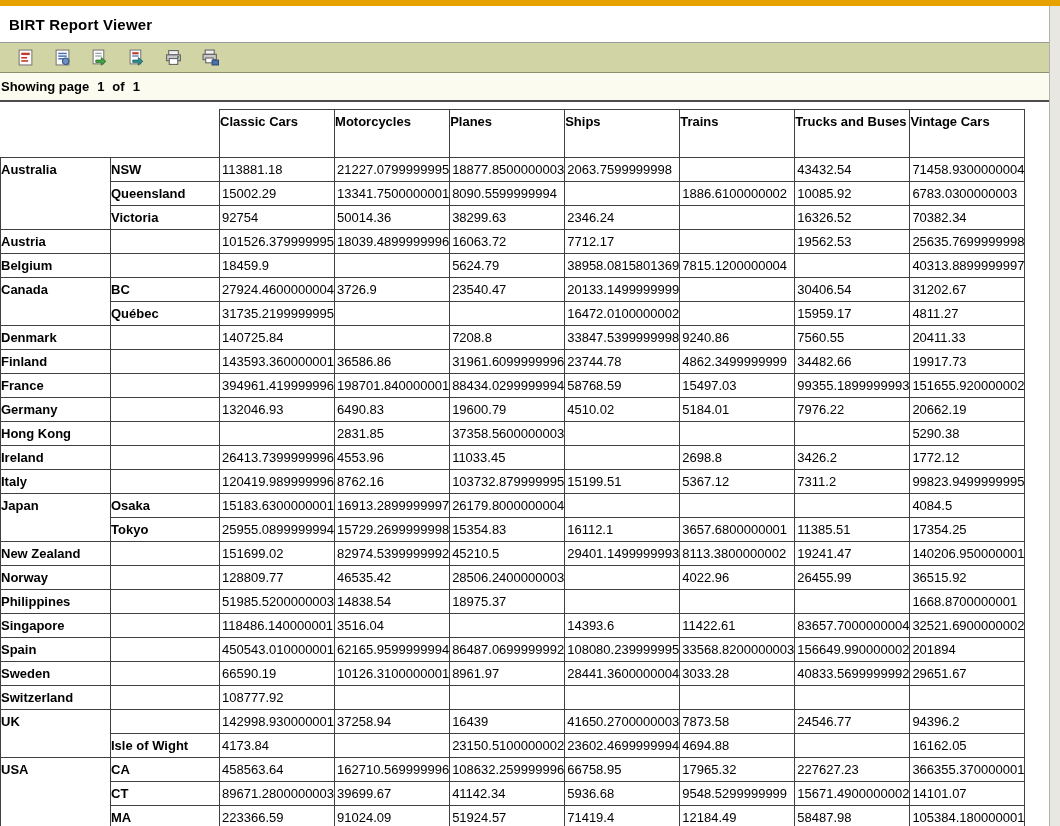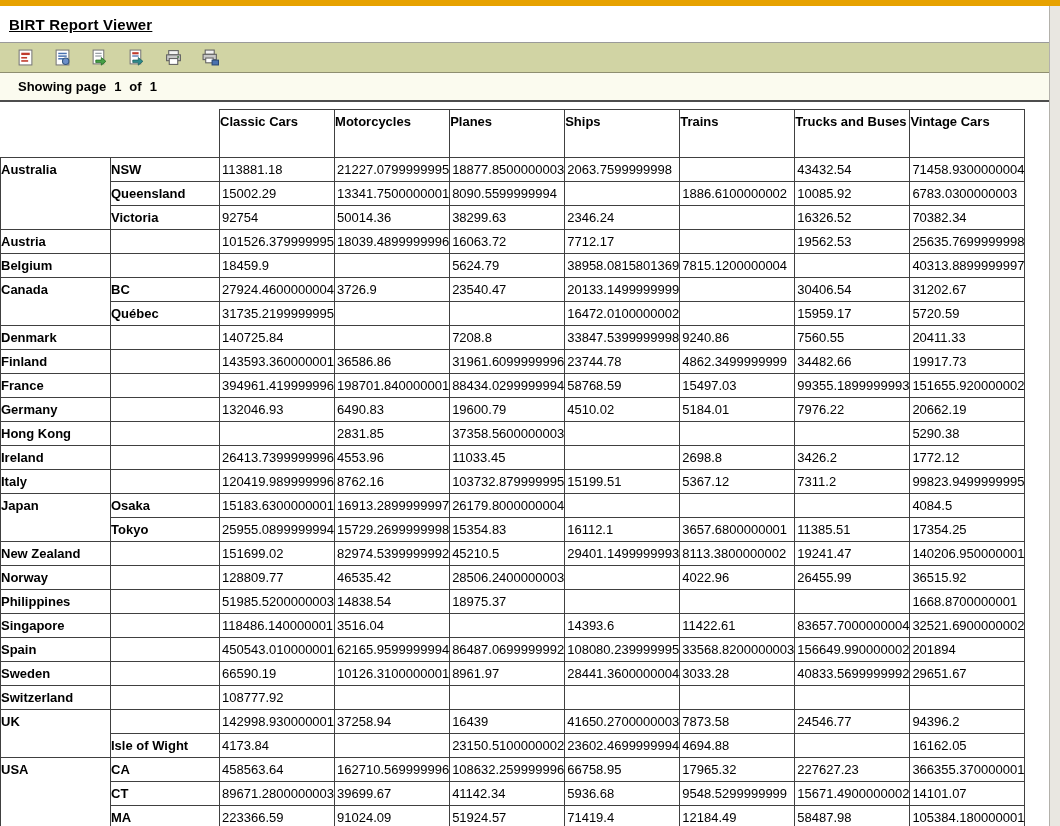--- a/index.html
+++ b/index.html
@@ -3,25 +3,25 @@
 <meta charset="utf-8">
 <title>BIRT Report Viewer</title>
 <style>
   html,body{margin:0;padding:0;}
   body{
     width:1060px;height:826px;overflow:hidden;position:relative;
     background:#ffffff;color:#000;
     font-family:"Liberation Sans", sans-serif;
   }
   .gold-bar{height:6px;background:#E7A200;}
-  .title-bar{height:36px;background:#fff;border-bottom:1px solid #9a9a9a;display:flex;align-items:center;padding-left:9px;text-decoration:underline;}
+  .title-bar{height:36px;background:#fff;border-bottom:1px solid #9a9a9a;display:flex;align-items:center;padding-left:9px;}
   .app-title{font-size:15px;font-weight:bold;letter-spacing:.2px;}
   .toolbar{height:29px;background:#D1D4A4;border-bottom:1px solid #8e8e70;display:flex;align-items:center;padding-left:12px;}
   .tool-btn{width:24px;height:22px;margin-right:11px;display:flex;align-items:center;justify-content:center;cursor:pointer;border:1px solid transparent;}
-  .status-bar{height:27px;background:#FBFBEF;border-bottom:2px solid #4d4d4d;display:flex;align-items:center;padding-left:18px;font-size:13px;font-weight:bold;}
+  .status-bar{height:27px;background:#FBFBEF;border-bottom:2px solid #4d4d4d;display:flex;align-items:center;padding-left:1px;font-size:13px;font-weight:bold;}
   .status-bar span{margin-right:8px;}
   .report-area{padding-top:7px;background:#fff;}
   table.crosstab{border-collapse:collapse;table-layout:fixed;}
   .crosstab th,.crosstab td{border:1px solid #404040;font-size:13px;overflow:hidden;padding:0;}
   .crosstab thead th{height:44px;vertical-align:top;padding-top:3px;text-align:left;font-weight:bold;white-space:normal;line-height:1.4;background:#fff;}
   .crosstab td.corner{border:none;background:#fff;}
   .crosstab tbody tr{height:24px;}
   .crosstab td.country,.crosstab td.state{font-weight:bold;text-align:left;vertical-align:top;padding-top:4px;white-space:nowrap;}
   .crosstab td.value{text-align:left;padding-left:2px;vertical-align:middle;white-space:nowrap;}
   .v-scrollbar{position:absolute;top:6px;right:0;bottom:0;width:10px;background:#E9E7E1;border-left:1px solid #B3B1AB;}
@@ -185,21 +185,21 @@
           <td class="value">31202.67</td>
         </tr>
         <tr>
           <td class="state">Québec</td>
           <td class="value">31735.2199999995</td>
           <td class="value"></td>
           <td class="value"></td>
           <td class="value">16472.0100000002</td>
           <td class="value"></td>
           <td class="value">15959.17</td>
-          <td class="value">5720.59</td>
+          <td class="value">4811.27</td>
         </tr>
         <tr>
           <td class="country" rowspan="1">Denmark</td>
           <td class="state"></td>
           <td class="value">140725.84</td>
           <td class="value"></td>
           <td class="value">7208.8</td>
           <td class="value">33847.5399999998</td>
           <td class="value">9240.86</td>
           <td class="value">7560.55</td>

